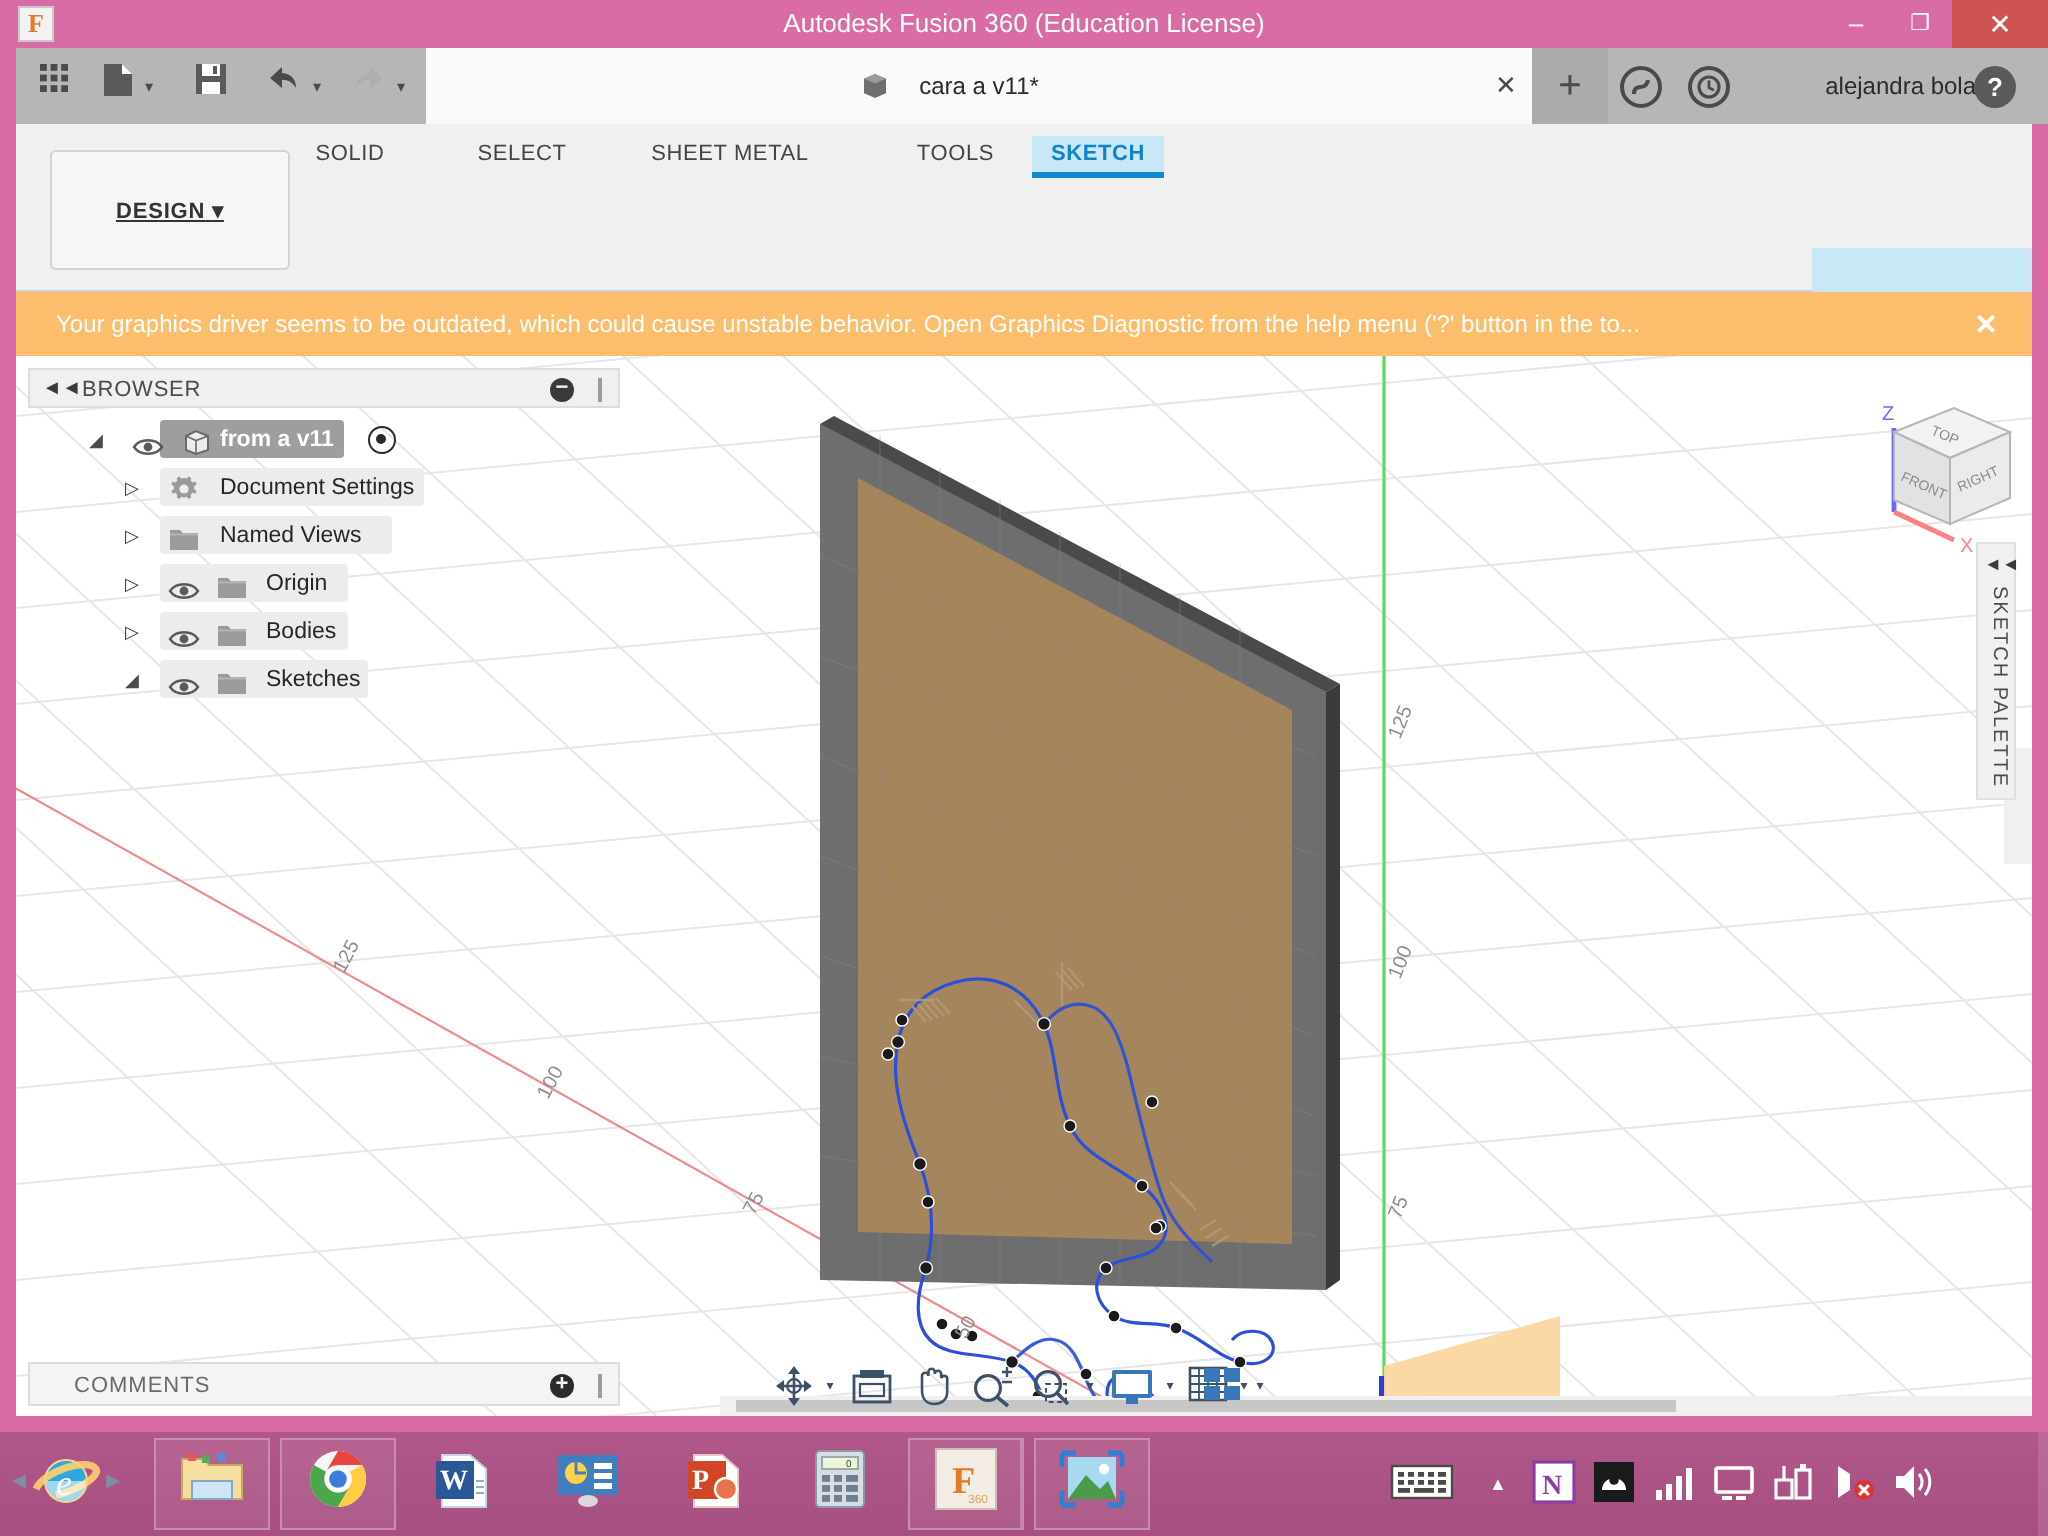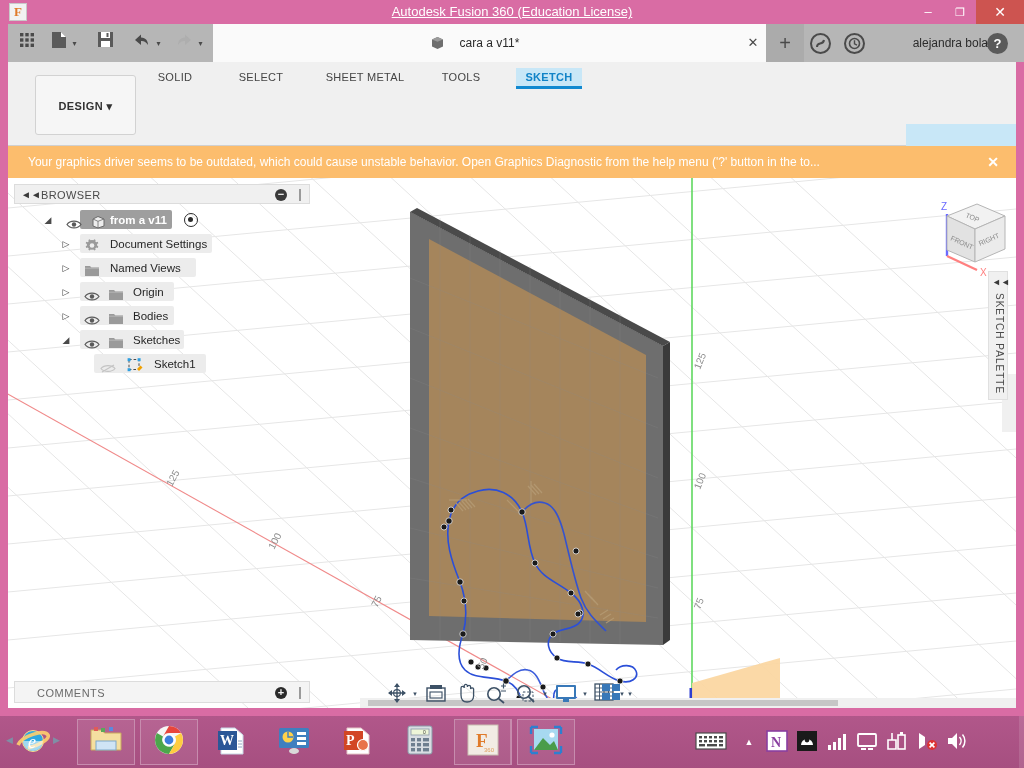--- a/index.html
+++ b/index.html
@@ -29,21 +29,21 @@
   #app-logo {
     position: absolute; left: 9px; top: 3px; width: 18px; height: 18px;
     background: #f2f2f2; border: 1px solid #c9c9c9;
     color: #e07b2a; font-weight: bold; font-size: 13px;
     line-height: 16px; text-align: center;
     font-family: "Liberation Serif", serif;
   }
   #title-text {
     position: absolute; left: 0; top: 0; width: 1024px; height: 24px;
     line-height: 24px; text-align: center;
-    color: #ffffff; font-size: 13px; text-decoration: underline;
+    color: #ffffff; font-size: 13px;
   }
   .wbtn {
     position: absolute; top: 0; height: 24px; width: 32px;
     color: #ffffff; font-size: 13px; line-height: 24px; text-align: center;
   }
   #btn-min { right: 80px; }
   #btn-max { right: 48px; font-size: 11px; }
   #btn-close { right: 0; width: 48px; background: #cd5450; font-size: 14px; }
 
   
@@ -114,34 +114,34 @@
     border-radius: 50%; background: #5a5a5a; color: #ffffff;
     font-size: 13px; line-height: 21px; text-align: center; font-weight: bold;
   }
 
   
   #ribbon {
     position: absolute; left: 8px; top: 62px; width: 1008px; height: 84px;
     background: #f0f0f0; border-bottom: 1px solid #d0d0d0;
   }
   #design-box {
-    position: absolute; left: 27px; top: 13px; width: 101px; height: 60px;
+    position: absolute; left: 17px; top: 13px; width: 120px; height: 60px;
     border: 1px solid #d2d2d2; border-radius: 3px; background: #f6f6f6;
     color: #333333; font-size: 11px; font-weight: bold;
-    line-height: 60px; text-align: center; letter-spacing: .4px;
+    line-height: 60px; text-align: center; letter-spacing: .4px; text-decoration: underline;
   }
   .ribbon-tab {
     position: absolute; top: 6px; height: 18px;
     color: #444444; font-size: 11px; line-height: 18px; text-align: center;
     letter-spacing: .3px;
   }
   #rt-solid { left: 135px; width: 64px; }
   #rt-surface { left: 213px; width: 80px; }
   #rt-sheet { left: 307px; width: 100px; }
-  #rt-tools { left: 417px; width: 72px; }
+  #rt-tools { left: 417px; width: 72px; text-align: right; }
   #rt-sketch {
     left: 508px; width: 66px; background: #c8e7f7;
     border-bottom: 3px solid #1189d0; color: #1183c7; font-weight: bold;
     height: 21px; line-height: 18px;
   }
 
   .grp-label {
     position: absolute; top: 128px; height: 14px;
     color: #3d3d3d; font-size: 10px; line-height: 14px; text-align: center;
     letter-spacing: .3px;
@@ -859,39 +859,20 @@
         </div>
         <div class="tico" style="left:94px">
           <svg width="16" height="13" viewBox="0 0 16 13">
               <path d="M1 2 h5 l1.4 1.6 H15 V12 H1z" fill="#9a9a9a"></path>
               <path d="M1 4.2 h14" stroke="#b5b5b5" stroke-width="1"></path>
             </svg>
         </div>
         <div class="tlabel" style="left:119px">Sketches</div>
       </div>
 
-      <div class="tree-row">
-        <div class="tree-pill" style="left:80px; width:112px"></div>
-        <div class="eye" style="left:86px">
-          <svg width="16" height="11" viewBox="0 0 16 11">
-              <path d="M1 5.5 C4 1.6, 12 1.6, 15 5.5 C12 9.4, 4 9.4, 1 5.5z" fill="none" stroke="#c4c4c4" stroke-width="1.2"></path>
-              <path d="M2 9 L14 2" stroke="#c4c4c4" stroke-width="1.2"></path>
-            </svg>
-        </div>
-        <div class="tico" style="left:112px">
-          <svg width="18" height="16" viewBox="0 0 18 16">
-            <rect x="3" y="2.5" width="10" height="10" fill="none" stroke="#4a4a4a" stroke-width="1" stroke-dasharray="2.6,2"></rect>
-            <rect x="1.6" y="1.2" width="3" height="3" fill="#2e9fe0"></rect>
-            <rect x="11.6" y="1.2" width="3" height="3" fill="#2e9fe0"></rect>
-            <rect x="1.6" y="11.2" width="3" height="3" fill="#2e9fe0"></rect>
-            <path d="M11 12 L14.5 8.5 L16.5 10.5 L13 14z" fill="#f0a000"></path>
-          </svg>
-        </div>
-        <div class="tlabel" style="left:140px">Sketch1</div>
-      </div>
 
     </div>
 
     <div id="comments-bar">
       <div id="comments-label">COMMENTS</div>
       <div id="comments-plus">+</div>
       <div id="comments-grip"></div>
     </div>
 
     <div id="navbar">

